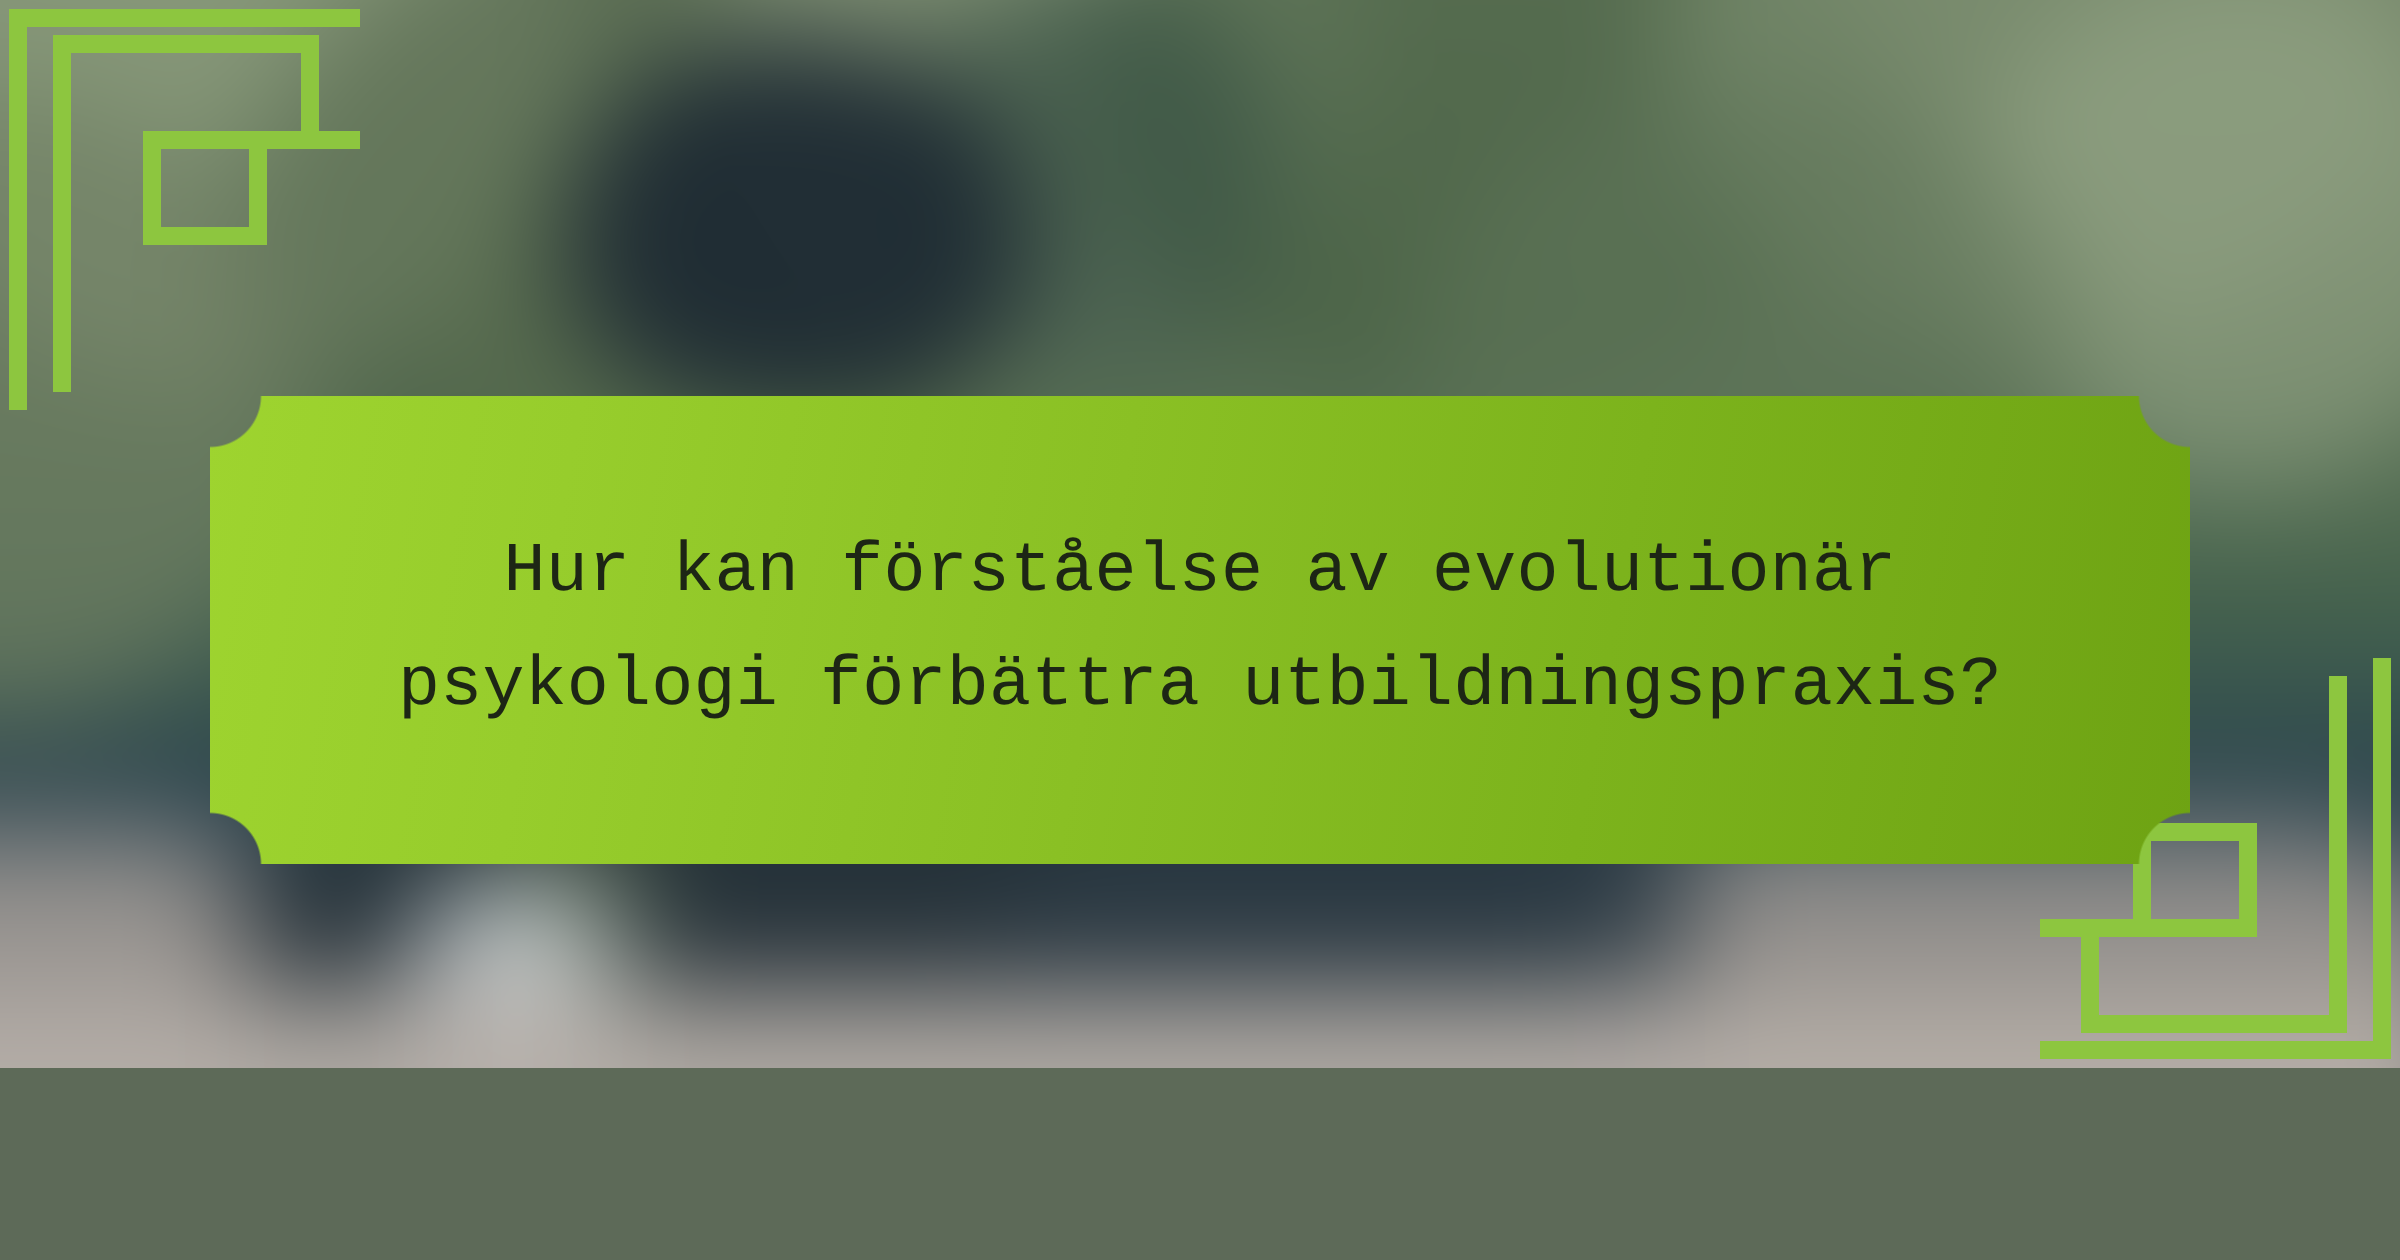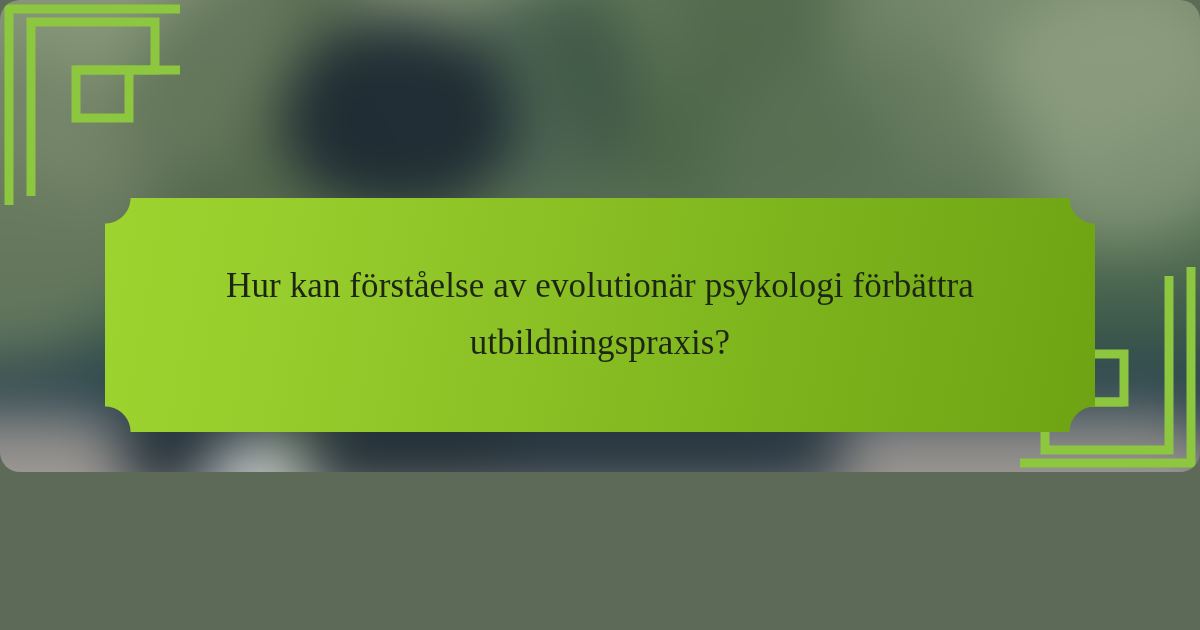--- a/index.html
+++ b/index.html
@@ -3,24 +3,23 @@
 <meta charset="utf-8">
 <style>
   html, body {
     margin: 0;
     padding: 0;
     background: #5d6a58;
   }
   #stage {
     position: relative;
     width: 1200px;
-    height: 472px;
+    height: 534px;
     overflow: hidden;
-    font-family: Liberation Serif, serif;
-    border-radius: 20px;
+    font-family: Liberation Mono, monospace;
   }
 
   
   .bg-photo {
     position: absolute;
     left: -60px; top: -60px;
     width: 1320px; height: 750px;
     filter: blur(26px);
     transform: scale(1.06);
   }

